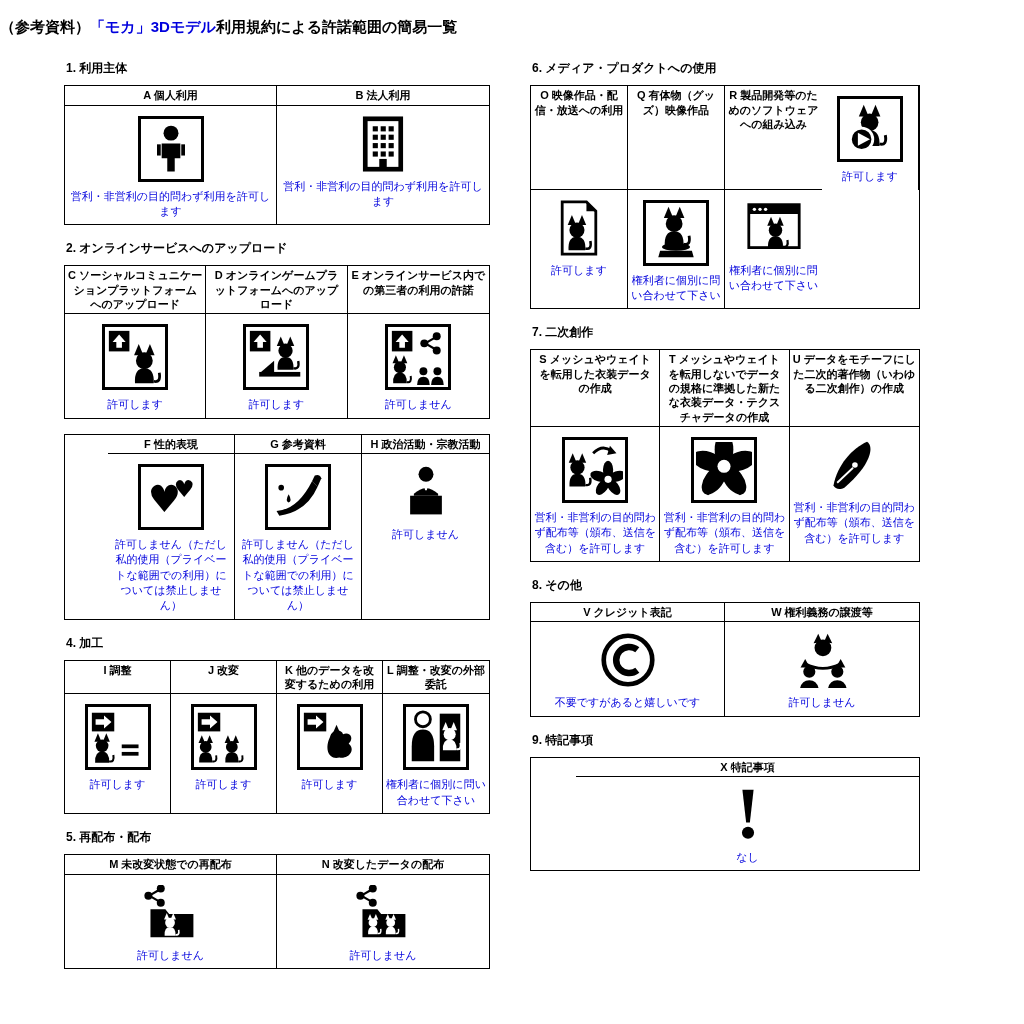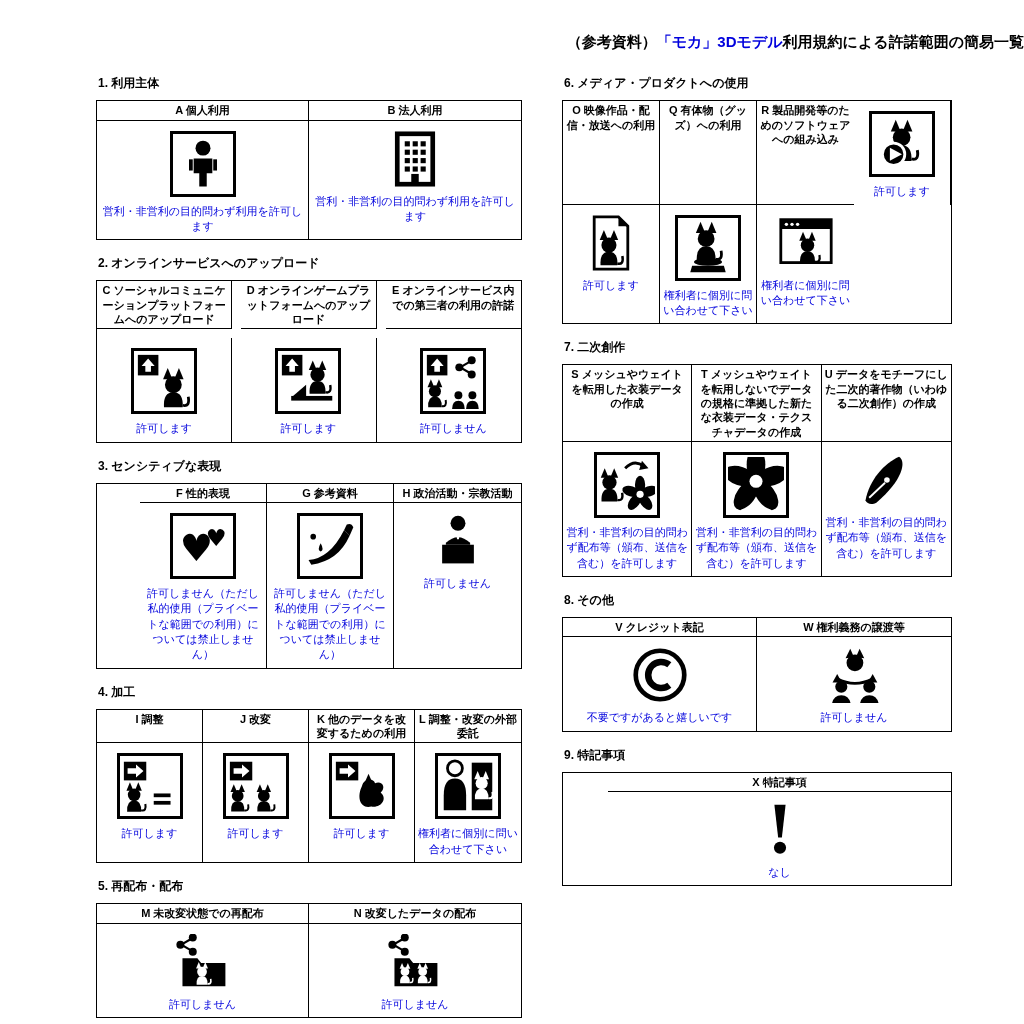--- a/index.html
+++ b/index.html
@@ -1,21 +1,21 @@
 <!DOCTYPE html>
 <html><head>
 <meta charset="utf-8">
 <style>
   html,body{margin:0;padding:0;background:#fff;}
   body{font-family:"Liberation Sans",sans-serif;color:#000;}
   .page{position:relative;width:1024px;height:1024px;background:#fff;overflow:hidden;}
-  .titlebar{text-align:right;padding-top:29px;line-height:1.75;}
+  .titlebar{text-align:left;padding-top:14px;line-height:1.75;}
   .t1,.t2{font-size:15px;font-weight:bold;}
   .hl{color:var(--accent,#0000dd);}
-  .cols{display:flex;gap:40px;padding:20px 40px 0 64px;align-items:flex-start;justify-content:center;}
+  .cols{display:flex;gap:40px;padding:20px 40px 0 64px;align-items:flex-start;}
   .col-left{width:426px;flex:none;}
   .col-right{width:390px;flex:none;}
   .section{margin-bottom:15px;}
   .heading{font-size:12px;font-weight:bold;margin:0 0 3px 2px;}
   .tbl{display:grid;border:1.5px solid #000;margin-top:8px;}
   .hcell{font-size:11px;font-weight:bold;text-align:center;padding:2px 3px;border-bottom:1px solid #000;line-height:1.3;}
   .bcell{display:flex;flex-direction:column;align-items:center;padding:10px 3px 5px 3px;}
   .br{border-right:1px solid #000;}
   .icon-box{display:inline-block;border:3px solid #000;padding:2px;line-height:0;background:#fff;}
   .icon-plain{display:inline-block;line-height:0;}
@@ -60,21 +60,21 @@
                   <rect x="27.5" y="38" width="5.5" height="5.5"></rect>
                   <rect x="36" y="38" width="5.5" height="5.5"></rect>
                   <rect x="26" y="46" width="8" height="9"></rect>
                 </svg></span>
               <div class="status">営利・非営利の目的問わず利用を許可します</div>
             </div>
           </div>
         </div>
         <div class="section">
           <div class="heading">2.  オンラインサービスへのアップロード</div>
-          <div class="tbl" style="grid-template-columns: repeat(3, 1fr); gap: 9px;">
+          <div class="tbl" style="grid-template-columns: repeat(3, 1fr);">
             <div class="hcell br">C ソーシャルコミュニケーションプラットフォームへのアップロード</div>
             <div class="hcell br">D オンラインゲームプラットフォームへのアップロード</div>
             <div class="hcell">E オンラインサービス内での第三者の利用の許諾</div>
             <div class="bcell br">
               <span class="icon-box"><svg viewBox="0 0 60 60" width="56" height="56" fill="#000" xmlns="http://www.w3.org/2000/svg">
                   <g transform="translate(2,2)">
                     <rect width="22" height="22"></rect>
                     <path d="M11,4 L18,12 H14 V18 H8 V12 H4 Z" fill="#fff"></path>
                   </g>
                   <g transform="translate(28,16) scale(1)" fill="#000">
@@ -132,21 +132,20 @@
                   <g transform="translate(44,41) scale(0.85)" fill="#000">
                     <circle cx="8" cy="5" r="5"></circle>
                     <path d="M0,23 Q0,12 8,12 Q16,12 16,23 Z"></path>
                   </g>
                 </svg></span>
               <div class="status">許可しません</div>
             </div>
           </div>
         </div>
         <div class="section">
-          <div class="heading">3.  センシティブな表現</div>
           <div class="tbl" style="grid-template-columns: repeat(3, 1fr); padding-left: 43px;">
             <div class="hcell br">F 性的表現</div>
             <div class="hcell br">G 参考資料</div>
             <div class="hcell">H 政治活動・宗教活動</div>
             <div class="bcell br">
               <span class="icon-box"><svg viewBox="0 0 60 60" width="56" height="56" fill="#000" xmlns="http://www.w3.org/2000/svg">
                   <text x="5" y="46" font-size="40" font-family="DejaVu Sans, sans-serif" fill="#000">♥</text>
                   <text x="33" y="30" font-size="25" font-family="DejaVu Sans, sans-serif" fill="#000">♥</text>
                 </svg></span>
               <div class="status">許可しません（ただし私的使用（プライベートな範囲での利用）については禁止しません）</div>
@@ -300,21 +299,21 @@
               <div class="status">許可しません</div>
             </div>
           </div>
         </div>
       </div>
     <div class="col-right" id="right-col">
         <div class="section">
           <div class="heading">6.  メディア・プロダクトへの使用</div>
           <div class="tbl" style="grid-template-columns: repeat(4, 1fr);">
             <div class="hcell br">O 映像作品・配信・放送への利用</div>
-            <div class="hcell br">Q 有体物（グッズ）への利用</div>
+            <div class="hcell br">Q 有体物（グッズ）映像作品</div>
             <div class="hcell">R 製品開発等のためのソフトウェアへの組み込み</div>
             <div class="bcell br">
               <span class="icon-box"><svg viewBox="0 0 60 60" width="56" height="56" fill="#000" xmlns="http://www.w3.org/2000/svg">
                   <g transform="translate(17,4) scale(1.05)" fill="#000">
                     <polygon points="1,12 6,0 11,12"></polygon>
                     <polygon points="13,12 18,0 23,12"></polygon>
                     <circle cx="12" cy="18" r="9"></circle>
                     <path d="M2,42 Q1,26 12,26 Q23,26 22,42 Z"></path>
                     <path d="M22,40 Q30,42 28,31" stroke="#000" stroke-width="3" fill="none"></path>
                   </g>

